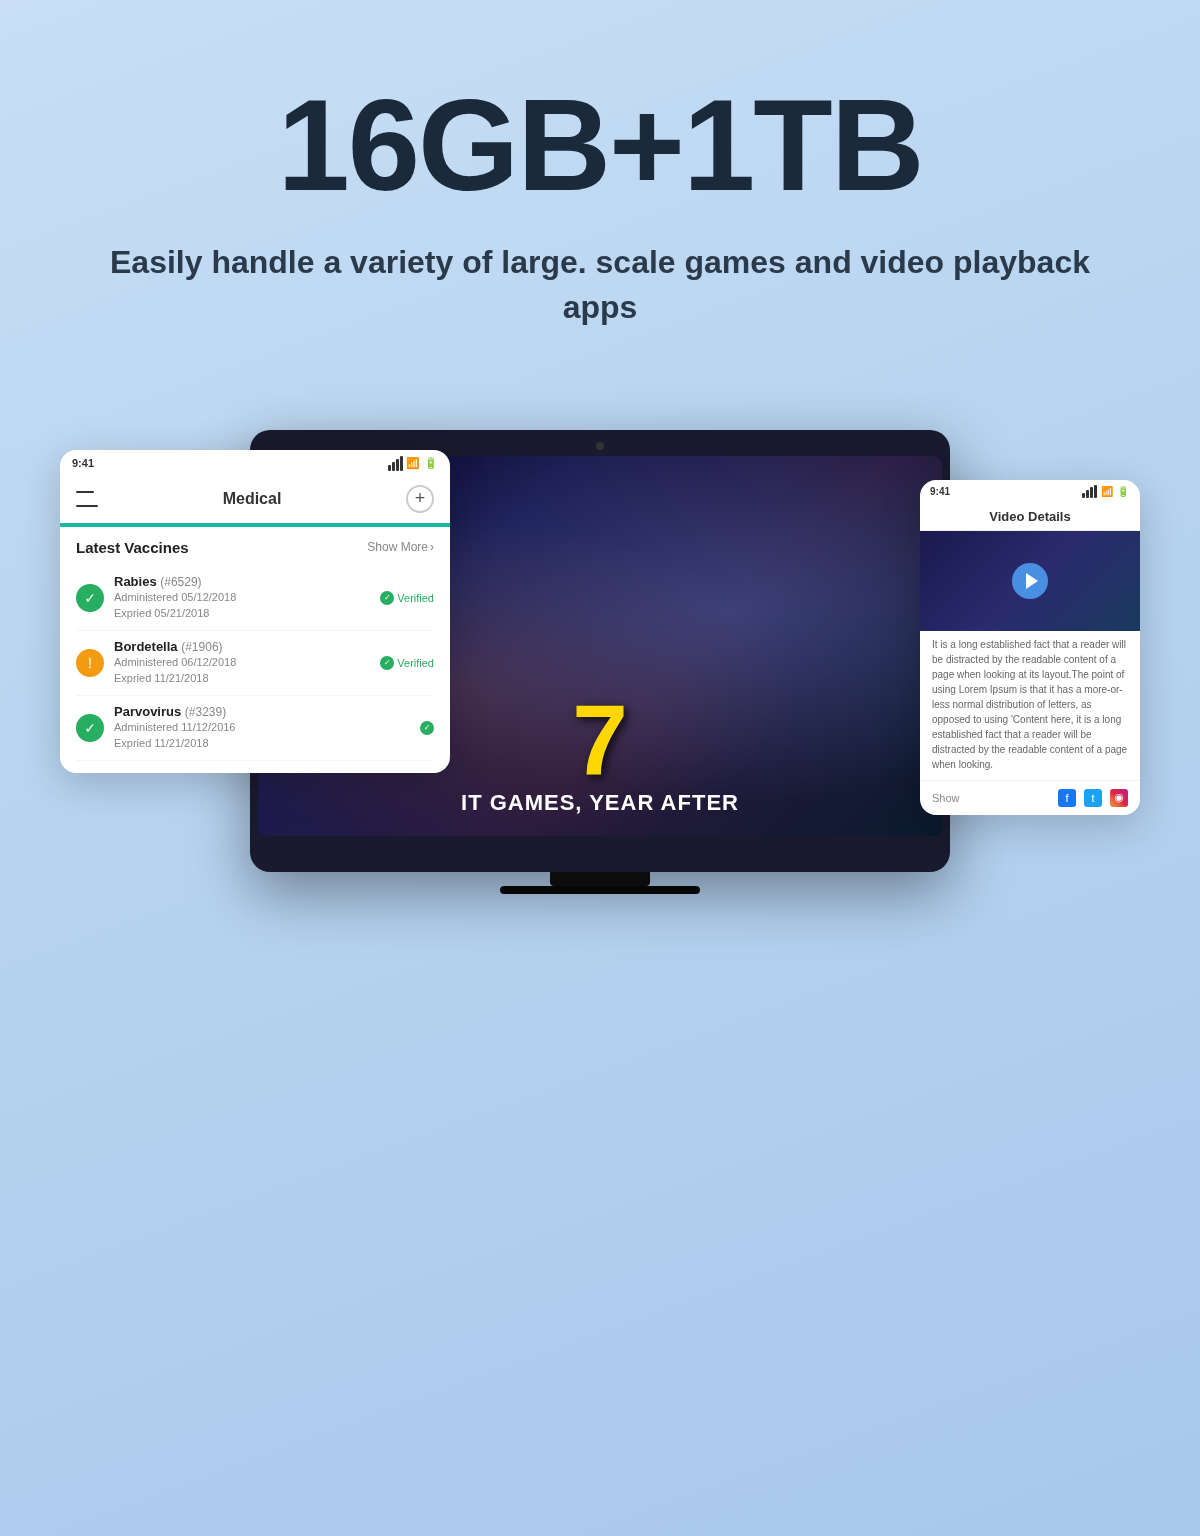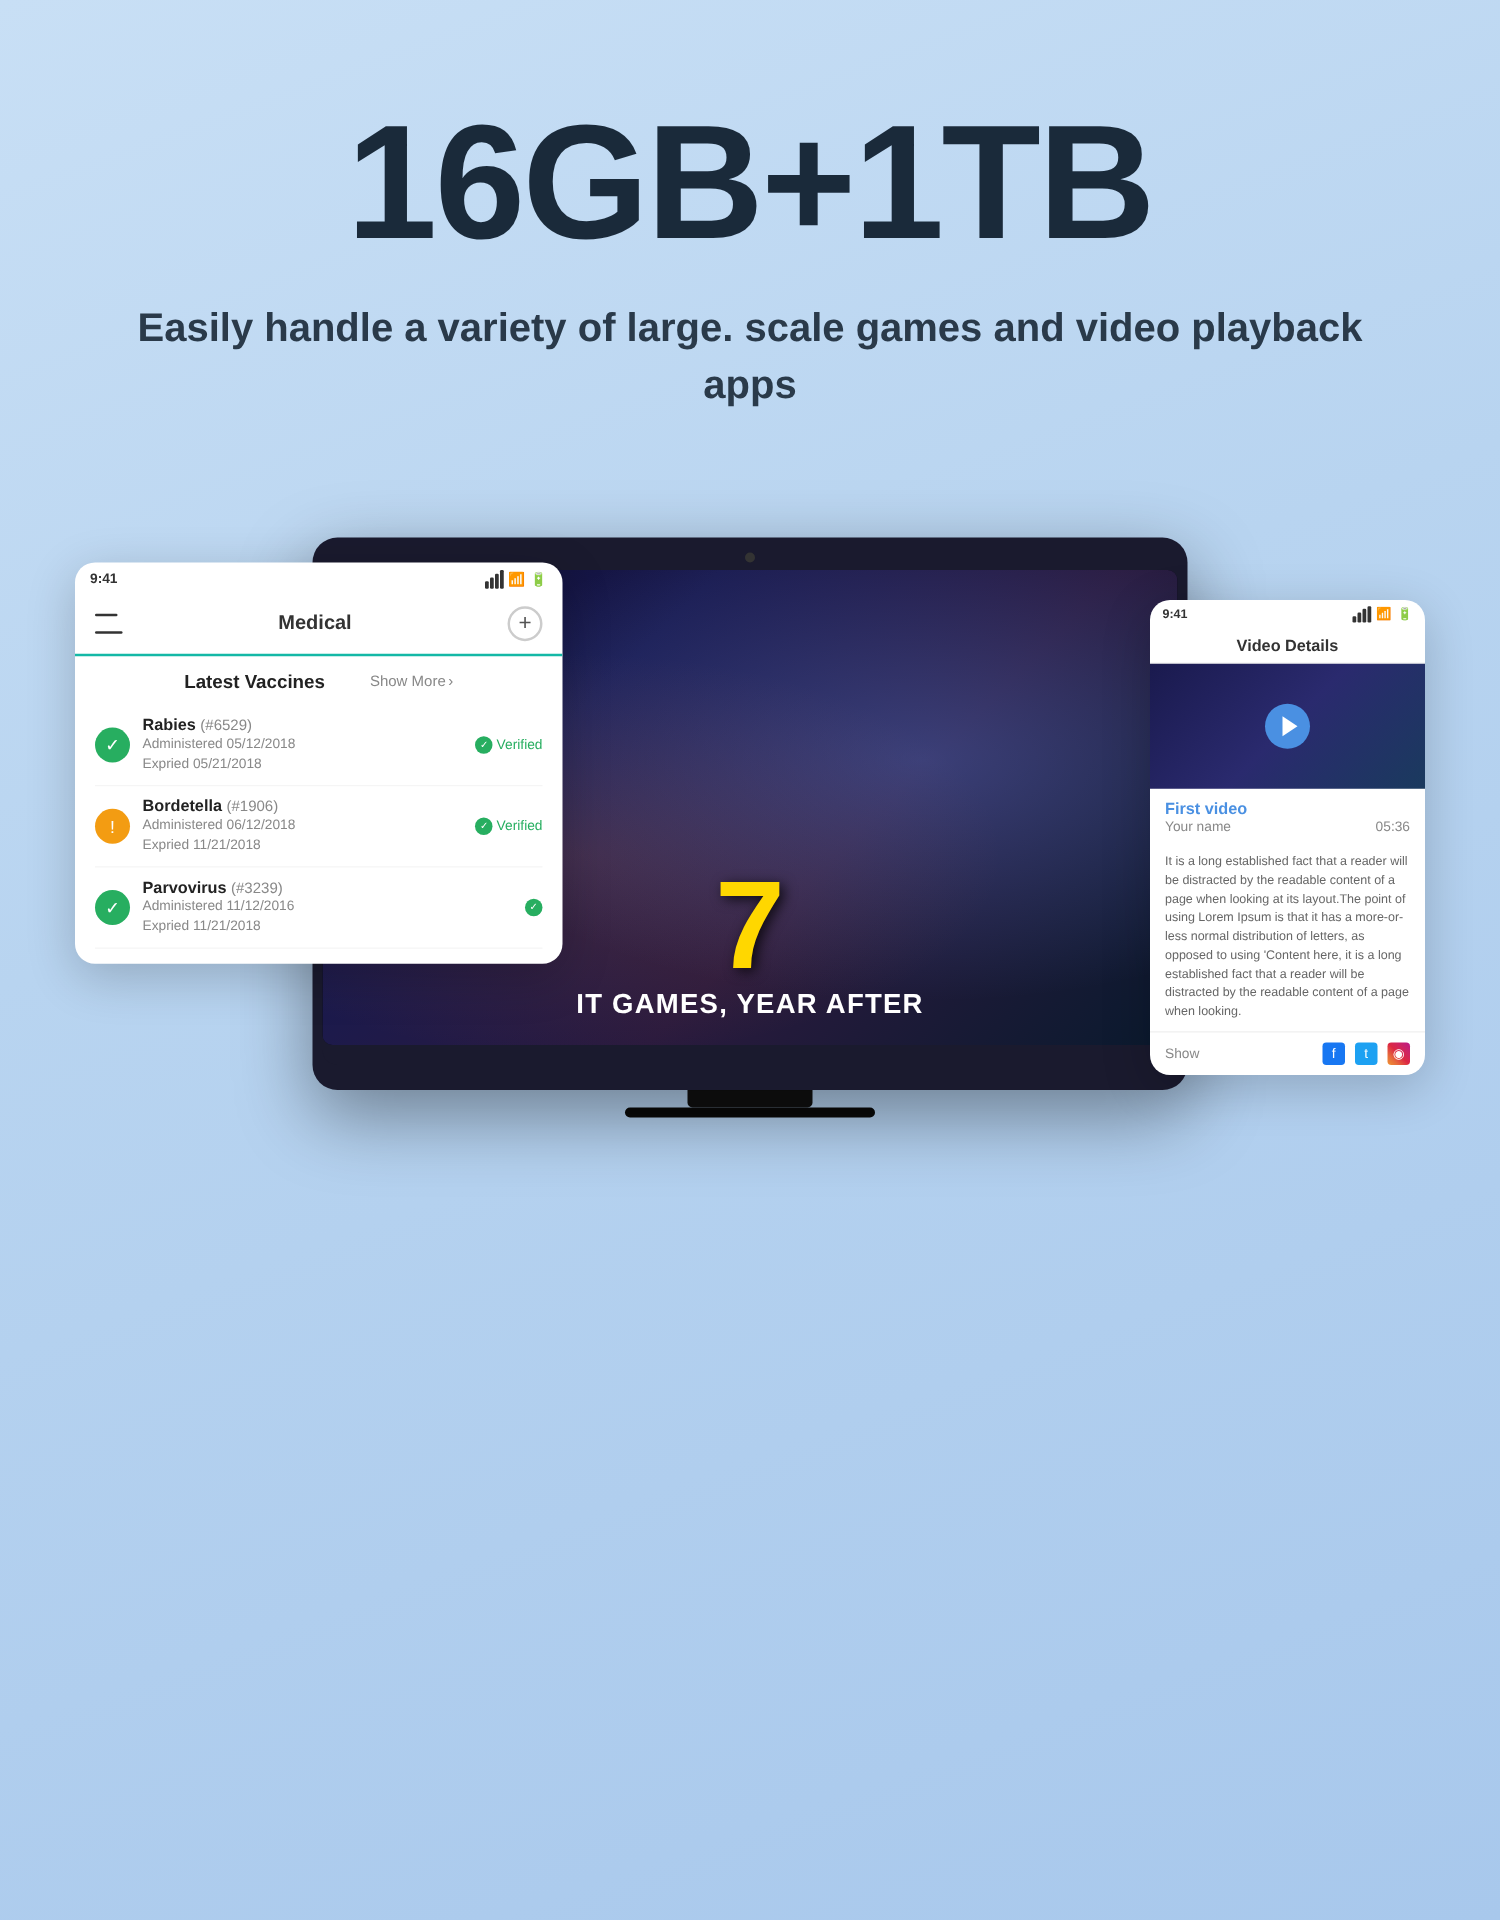--- a/index.html
+++ b/index.html
@@ -167,21 +167,21 @@
     .signal-bar {
       background: #333;
       width: 3px;
       border-radius: 1px;
     }
     .med-header {
       display: flex;
       align-items: center;
       justify-content: space-between;
       padding: 8px 16px 10px;
-      border-bottom: 2px solid #14b8a6;
+      border-bottom: 4px solid #14b8a6;
     }
     .med-menu-icon {
       width: 22px;
       height: 16px;
       display: flex;
       flex-direction: column;
       justify-content: space-between;
     }
     .med-menu-line {
       height: 2px;
@@ -204,21 +204,21 @@
       justify-content: center;
       font-size: 18px;
       color: #555;
       cursor: pointer;
     }
     .med-content {
       padding: 12px 16px;
     }
     .section-header {
       display: flex;
-      justify-content: center;
+      justify-content: space-between;
       align-items: center;
       margin-bottom: 10px;
     }
     .section-title {
       font-size: 15px;
       font-weight: 700;
       color: #222;
     }
     .show-more {
       font-size: 12px;
@@ -559,27 +559,20 @@
     </div>
 
     <div class="vid-header">Video Details</div>
 
     <div class="vid-thumbnail">
       <div class="play-btn">
         <div class="play-triangle"></div>
       </div>
     </div>
 
-    <div class="vid-info">
-      <div class="vid-title">First video</div>
-      <div class="vid-meta">
-        <span class="vid-author">Your name</span>
-        <span class="vid-duration">05:36</span>
-      </div>
-    </div>
 
     <div class="vid-description">It is a long established fact that a reader will be distracted by the readable content of a page when looking at its layout.The point of using Lorem Ipsum is that it has a more-or-less normal distribution of letters, as opposed to using 'Content here, it is a long established fact that a reader will be distracted by the readable content of a page when looking.</div>
 
     <div class="vid-share">
       <span class="share-label">Show</span>
       <div class="share-icons">
         <div class="share-icon fb">f</div>
         <div class="share-icon tw">t</div>
         <div class="share-icon ig">◉</div>
       </div>

